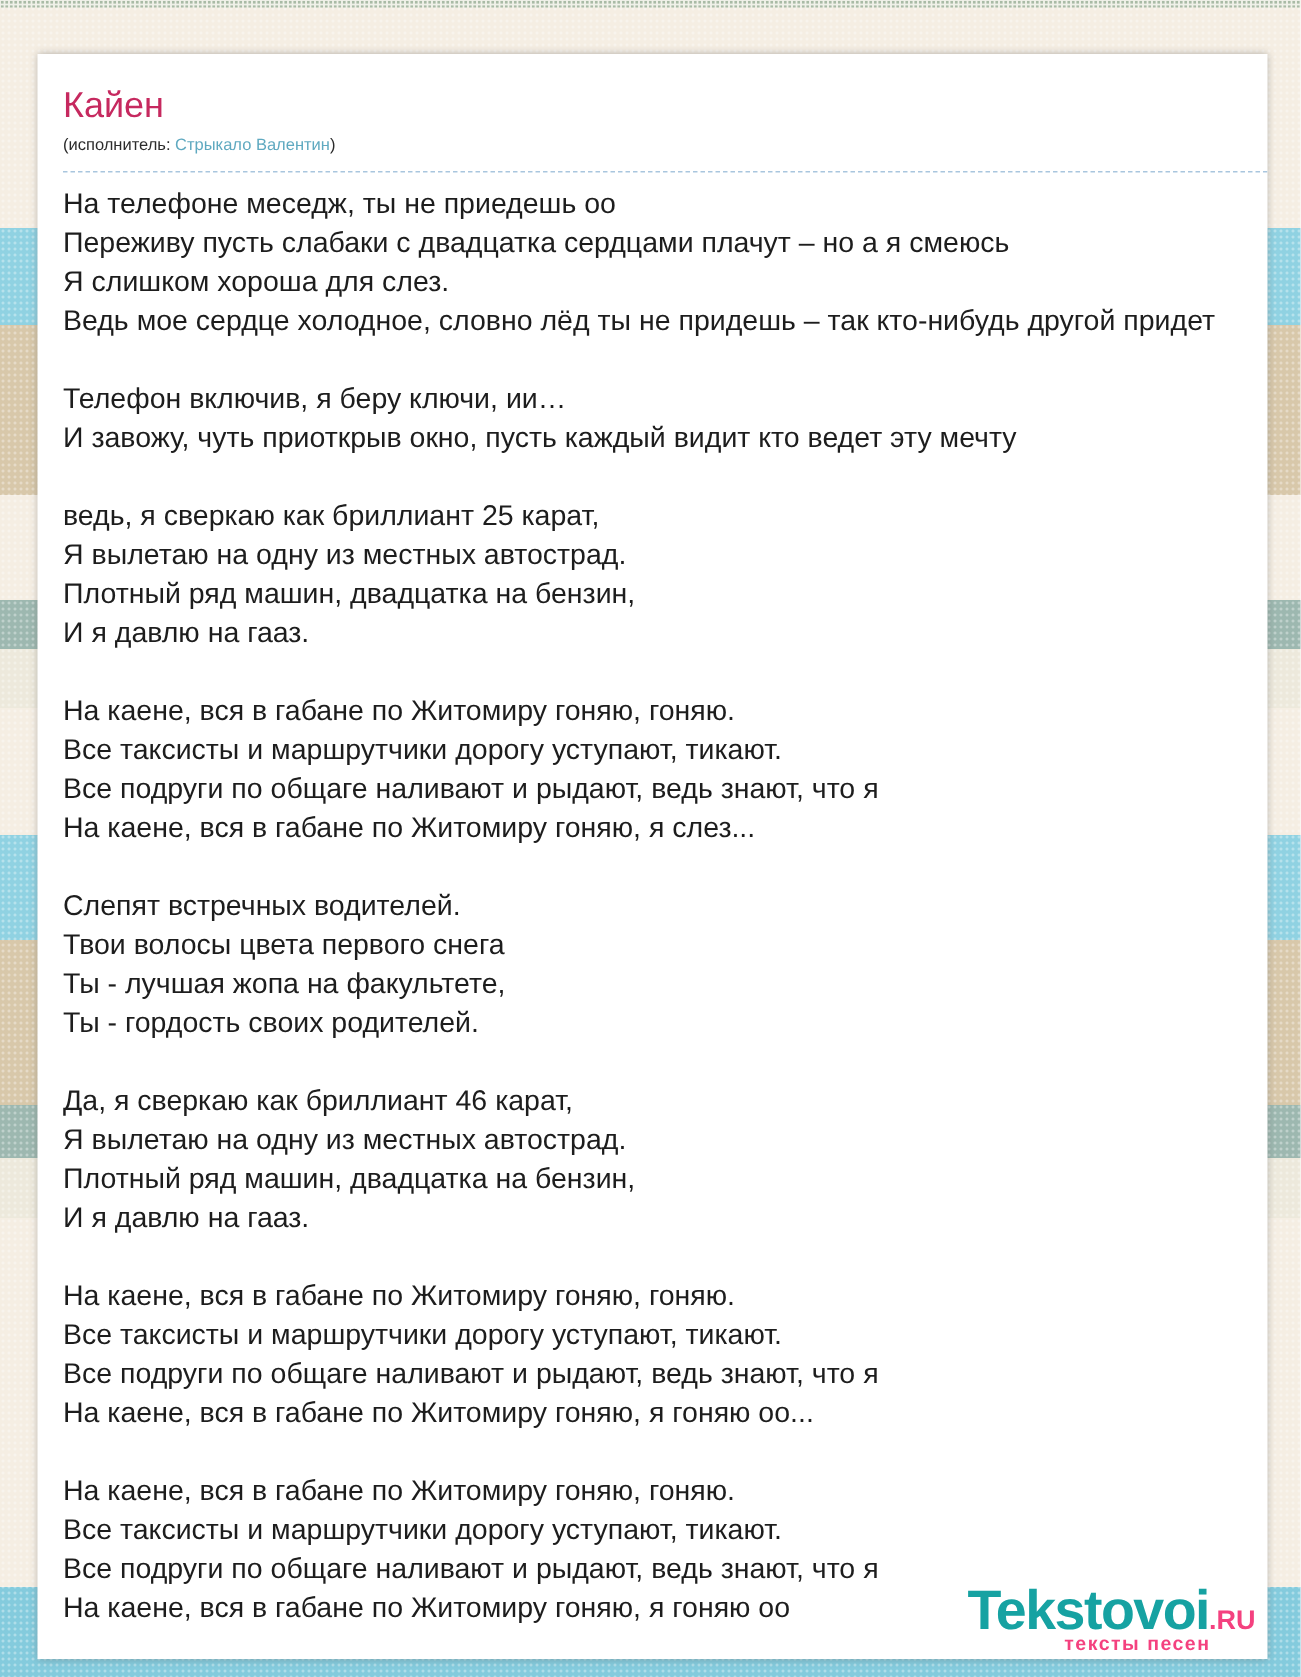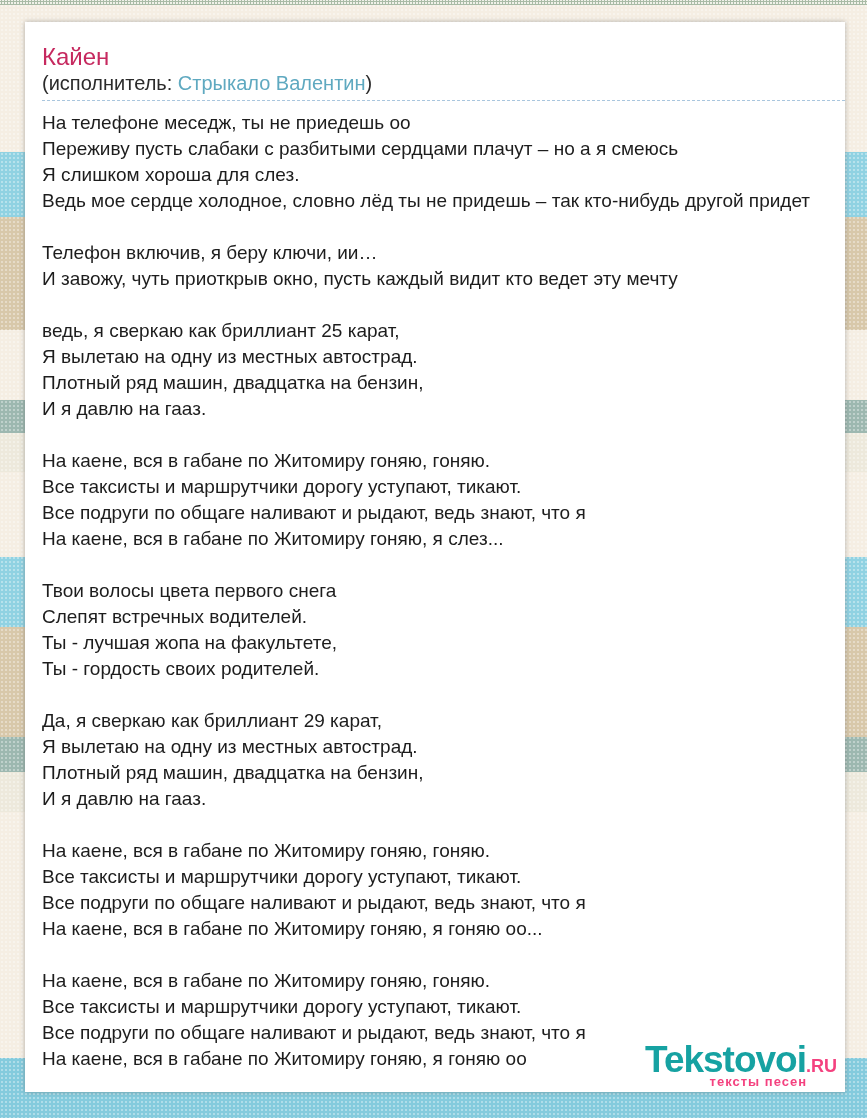--- a/index.html
+++ b/index.html
@@ -27,38 +27,38 @@
         #84cbdd 1058px,#84cbdd 1118px);
     background-size: 4px 4px, 100% 1118px;
   }
   .top-dots {
     position: absolute; top: 0; left: 0; width: 867px; height: 5px;
     background-color: #f0f1e9;
     background-image: radial-gradient(#a9bba6 1px, transparent 1.2px);
     background-size: 3px 3px;
   }
   .panel {
-    position: absolute; left: 25px; top: 22px;
+    position: absolute; left: 25px; top: 36px;
     width: 820px; height: 1070px;
     background: #ffffff;
     box-shadow: 0 0 5px rgba(90,90,90,0.45);
     box-sizing: border-box;
     overflow: hidden;
   }
   .song-header { margin-left: 17px; }
   h1.song-title {
     margin: 0; padding-top: 20px;
     font-size: 24px; line-height: 30px;
     font-weight: normal;
     color: var(--title_pink, #c6295f);
   }
   .artist-line {
     margin-top: 2px;
     padding-bottom: 7px;
-    font-size: 20px; line-height: 19px;
+    font-size: 11px; line-height: 19px;
     color: #2b2b2b;
     border-bottom: 1px dashed var(--dash_blue, #a9c6de);
   }
   .artist-link {
     color: var(--link_blue, #5fa9c0);
     text-decoration: none;
     cursor: pointer;
   }
   .lyrics {
     margin: 9px 0 0 17px;
@@ -98,48 +98,48 @@
 
   <header class="song-header">
     <h1 class="song-title">Кайен</h1>
     <div class="artist-line"><span>(исполнитель: </span><a class="artist-link">Стрыкало Валентин</a><span>)</span></div>
   </header>
 
   <main class="lyrics">
 
   <p class="stanza">
         <span class="lyric-line">На телефоне меседж, ты не приедешь оо</span>
-        <span class="lyric-line">Переживу пусть слабаки с разбитыми сердцами плачут – но а я смеюсь</span>
+        <span class="lyric-line">Переживу пусть слабаки с двадцатка сердцами плачут – но а я смеюсь</span>
         <span class="lyric-line">Я слишком хороша для слез.</span>
         <span class="lyric-line">Ведь мое сердце холодное, словно лёд ты не придешь – так кто-нибудь другой придет</span>
       </p>
       <p class="stanza">
         <span class="lyric-line">Телефон включив, я беру ключи, ии…</span>
         <span class="lyric-line">И завожу, чуть приоткрыв окно, пусть каждый видит кто ведет эту мечту</span>
       </p>
       <p class="stanza">
         <span class="lyric-line">ведь, я сверкаю как бриллиант 25 карат,</span>
         <span class="lyric-line">Я вылетаю на одну из местных автострад.</span>
         <span class="lyric-line">Плотный ряд машин, двадцатка на бензин,</span>
         <span class="lyric-line">И я давлю на гааз.</span>
       </p>
       <p class="stanza">
         <span class="lyric-line">На каене, вся в габане по Житомиру гоняю, гоняю.</span>
         <span class="lyric-line">Все таксисты и маршрутчики дорогу уступают, тикают.</span>
         <span class="lyric-line">Все подруги по общаге наливают и рыдают, ведь знают, что я</span>
         <span class="lyric-line">На каене, вся в габане по Житомиру гоняю, я слез...</span>
       </p>
       <p class="stanza">
+        <span class="lyric-line">Слепят встречных водителей.</span>
         <span class="lyric-line">Твои волосы цвета первого снега</span>
-        <span class="lyric-line">Слепят встречных водителей.</span>
         <span class="lyric-line">Ты - лучшая жопа на факультете,</span>
         <span class="lyric-line">Ты - гордость своих родителей.</span>
       </p>
       <p class="stanza">
-        <span class="lyric-line">Да, я сверкаю как бриллиант 29 карат,</span>
+        <span class="lyric-line">Да, я сверкаю как бриллиант 46 карат,</span>
         <span class="lyric-line">Я вылетаю на одну из местных автострад.</span>
         <span class="lyric-line">Плотный ряд машин, двадцатка на бензин,</span>
         <span class="lyric-line">И я давлю на гааз.</span>
       </p>
       <p class="stanza">
         <span class="lyric-line">На каене, вся в габане по Житомиру гоняю, гоняю.</span>
         <span class="lyric-line">Все таксисты и маршрутчики дорогу уступают, тикают.</span>
         <span class="lyric-line">Все подруги по общаге наливают и рыдают, ведь знают, что я</span>
         <span class="lyric-line">На каене, вся в габане по Житомиру гоняю, я гоняю оо...</span>
       </p>

